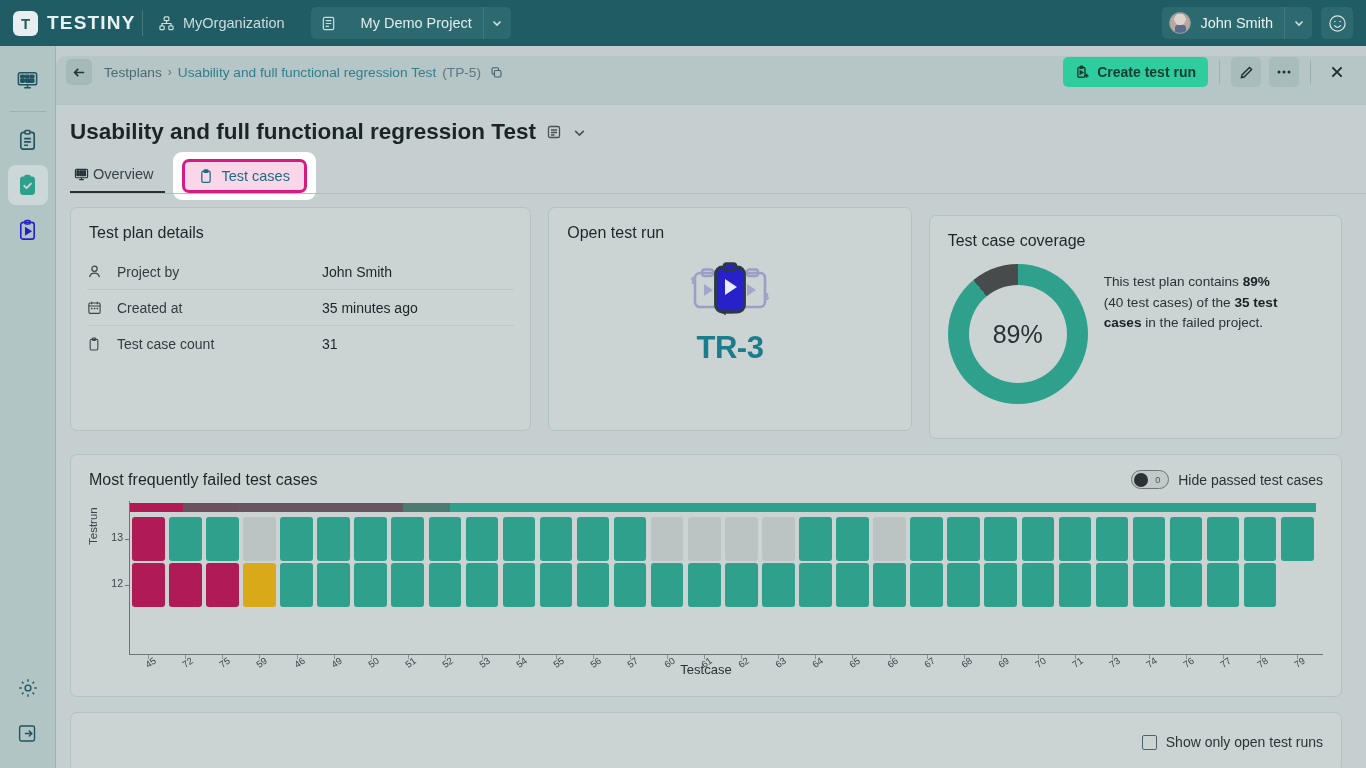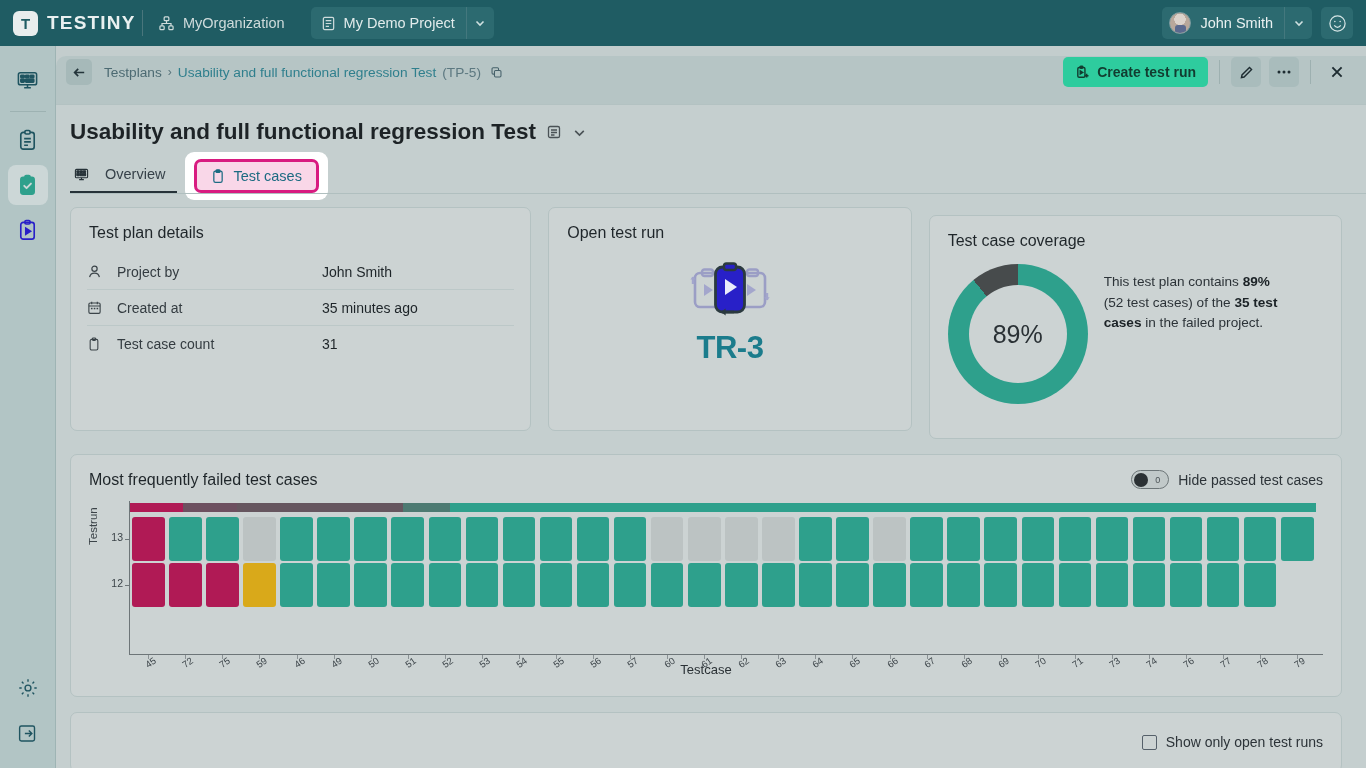--- a/index.html
+++ b/index.html
@@ -25,21 +25,21 @@
   }
   .vsep { width: 1px; height: 26px; background: #49767c; }
   .org {
     display: flex; align-items: center; gap: 9px; color: #cfdcdc;
     font-size: 14.5px; padding: 0 16px; height: 32px;
   }
   .proj {
     display: flex; align-items: center; background: #2c6a70; border-radius: 5px;
     height: 32px; margin-left: 10px;
   }
-  .proj-main { display: flex; align-items: center; gap: 8px; padding: 0 11px 0 10px; color: #e2ecec; font-size: 14.5px; }
+  .proj-main { display: flex; align-items: center; gap: 25px; padding: 0 11px 0 10px; color: #e2ecec; font-size: 14.5px; }
   .proj-caret { border-left: 1px solid #44787e; width: 28px; height: 32px; display: flex; align-items: center; justify-content: center; color: #cfe0e0; }
   .topbar-right { margin-left: auto; display: flex; align-items: center; gap: 9px; padding-right: 13px; }
   .user {
     display: flex; align-items: center; background: #2c6a70; border-radius: 5px; height: 32px;
   }
   .user-main { display: flex; align-items: center; gap: 9px; padding: 0 11px 0 7px; color: #eaf1f1; font-size: 14.5px; }
   .avatar {
     width: 22px; height: 22px; border-radius: 50%;
     background: radial-gradient(circle at 50% 32%, #dcd3cb 0 33%, #b9a89b 34% 100%);
     border: 1px solid #7e9ca0; overflow:hidden; position: relative;
@@ -97,21 +97,21 @@
   .hsep { width: 1px; height: 24px; background: #9db0b0; margin: 0 3px; }
   
   .page {
     position: absolute; top: 104px; left: 56px; width: 1310px; height: 664px;
     background: #c5cfcf; border-top: 1px solid #b3c2c2;
   }
   .page-title { font-size: 22.5px; font-weight: bold; color: #1d2326; padding: 14px 0 0 14px; display: flex; align-items: center; gap: 10px;}
   .title-ico { color: #4a5256; display: flex; }
   .tabs { display: flex; align-items: flex-end; margin: 13px 0 0 14px; height: 36px; position: relative; }
   .tab {
-    display: flex; align-items: center; gap: 16px; padding: 0 12px 9px 4px;
+    display: flex; align-items: center; gap: 4px; padding: 0 12px 9px 4px;
     font-size: 14.5px; color: #37424a;
   }
   .tab.sel { border-bottom: 3px solid #263238; font-weight: normal; }
   .tab-hl-wrap {
     background: #fff; border-radius: 9px; padding: 7px 9px; margin-left: 8px; margin-bottom: -6px;
   }
   .tab-hl {
     border: 3px solid #d81b80; background: #f9d7e8; border-radius: 7px;
     padding: 6px 14px; display: flex; align-items: center; gap: 8px;
     color: #1c6b82; font-size: 14.5px;
@@ -495,21 +495,21 @@
       </div>
     </div>
 
     <div class="card c3">
       <div class="card-title">Test case coverage</div>
       <div class="cov-body">
         <div class="donut">
           <div class="donut-label">89%</div>
         </div>
         <div class="cov-text">
-          <span>This test plan contains </span><b>89%</b><span> (52 test cases)</span><span> of the </span><b>35 test cases</b><span> in the failed project.</span>
+          <span>This test plan contains </span><b>89%</b><span> (40 test cases)</span><span> of the </span><b>35 test cases</b><span> in the failed project.</span>
         </div>
       </div>
     </div>
   </div>
 
   <div class="chartcard">
     <div class="chart-head">
       <div class="chart-title">Most frequently failed test cases</div>
       <div class="toggle-wrap">
         <div class="toggle">

